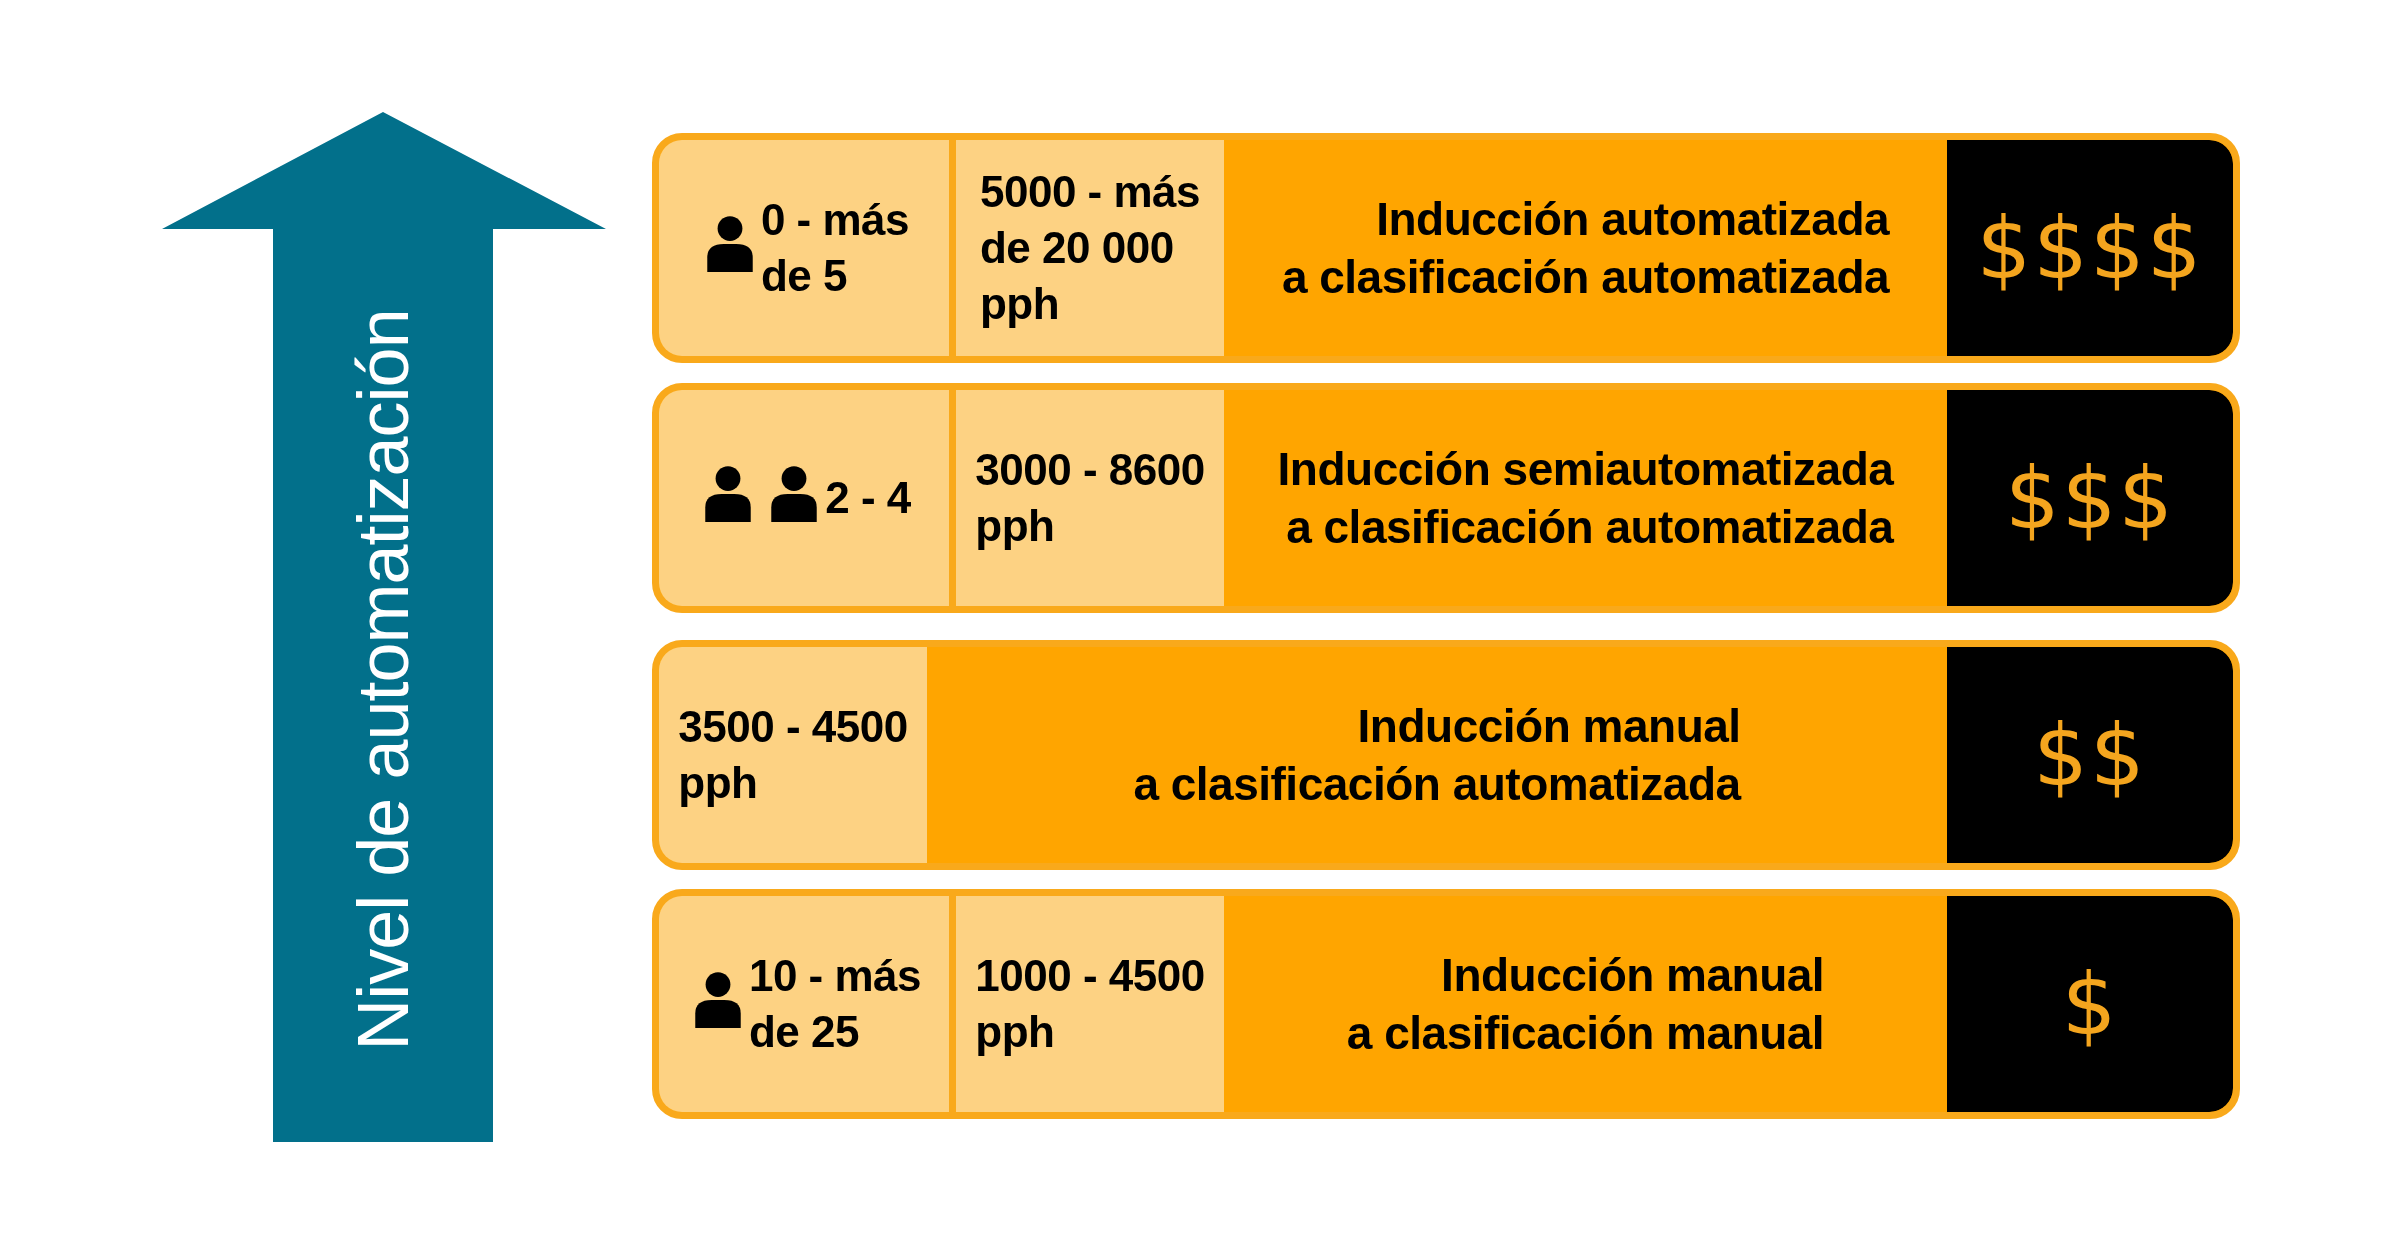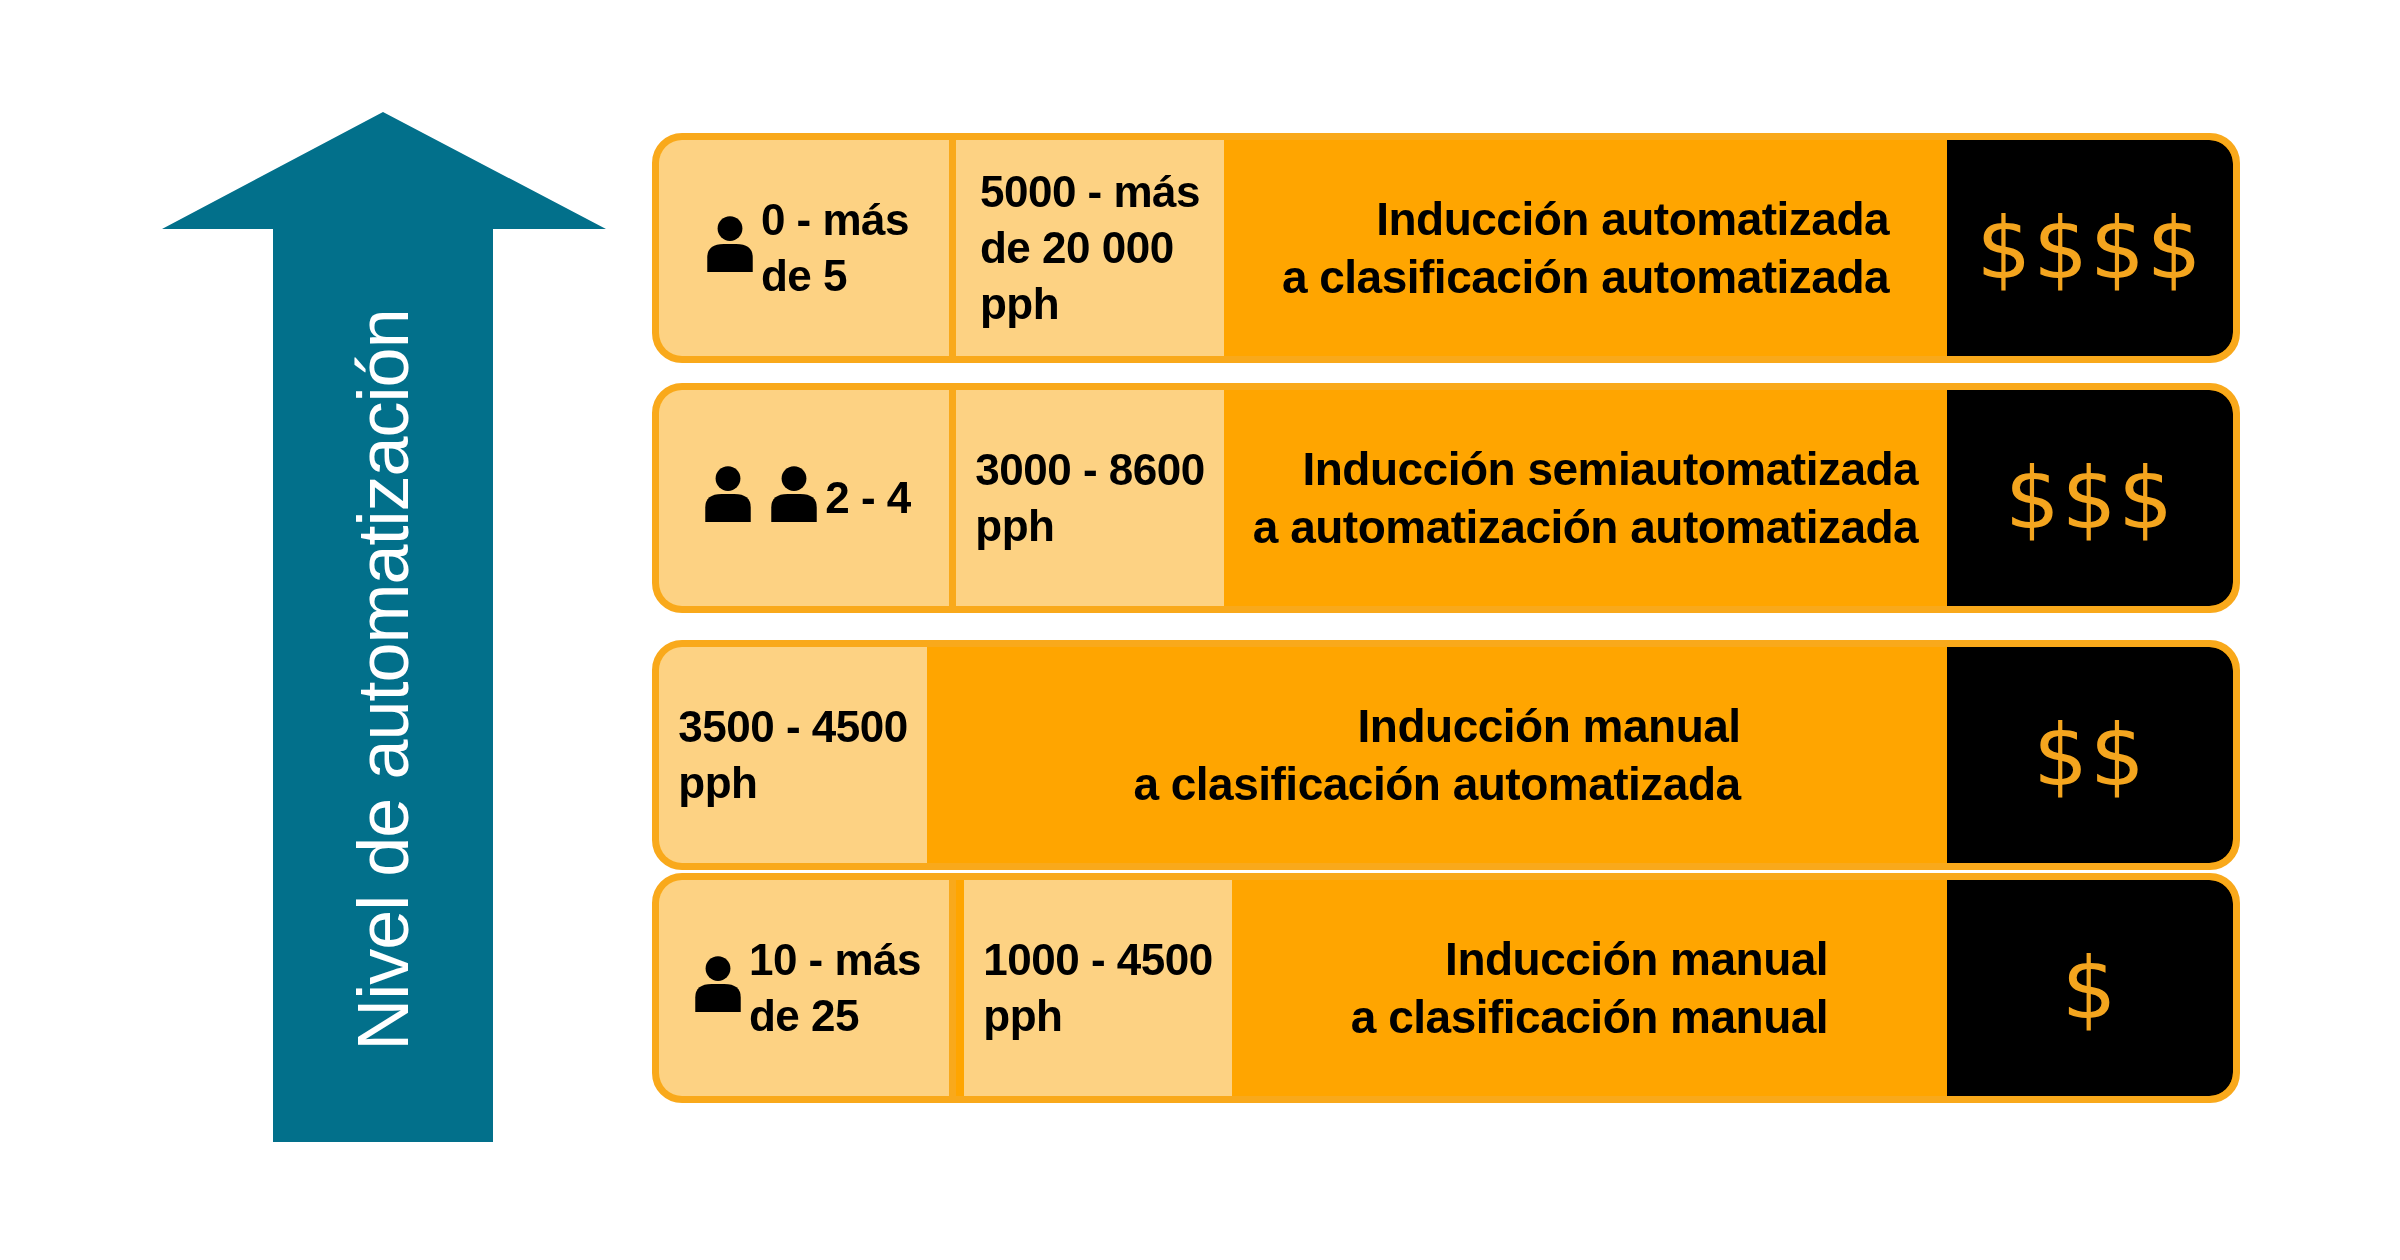--- a/index.html
+++ b/index.html
@@ -73,42 +73,42 @@
           </svg>
       </div>
       <div class="txt">2 - 4</div>
     </div>
     <div class="cell-rate">
       <div class="txt">3000 - 8600
 pph</div>
     </div>
     <div class="cell-desc">
       <div class="txt desc">Inducción semiautomatizada
-a automatización automatizada</div>
+a clasificación automatizada</div>
     </div>
     <div class="cell-cost">
       <div class="cost">$$$</div>
     </div>
   </div>
 
   <div class="row" style="top:507px;">
     <div class="cell-rate">
       <div class="txt">3500 - 4500
 pph</div>
     </div>
     <div class="cell-desc">
       <div class="txt desc">Inducción manual
 a clasificación automatizada</div>
     </div>
     <div class="cell-cost">
       <div class="cost">$$</div>
     </div>
   </div>
 
-  <div class="row" style="top:740px;gap:8px;">
+  <div class="row" style="top:756px;">
     <div class="cell-workers">
       <div class="people">
         <svg class="person" viewBox="0 0 60 60">
             <circle cx="30" cy="16" r="12" fill="#000"></circle>
             <path d="M8 58 V44 Q8 31 24 31 H36 Q52 31 52 44 V58 Z" fill="#000"></path>
           </svg>
       </div>
       <div class="txt">10 - más
 de 25</div>
     </div>

